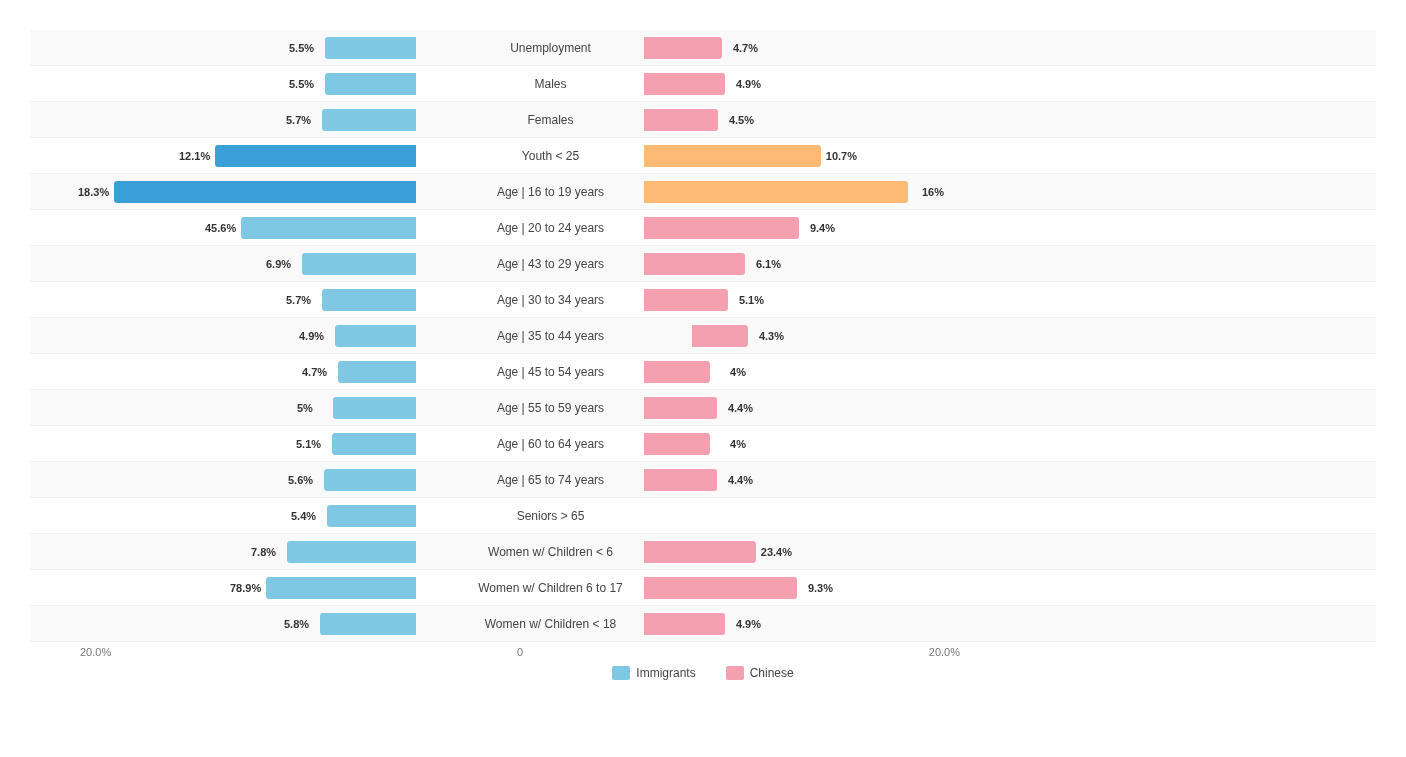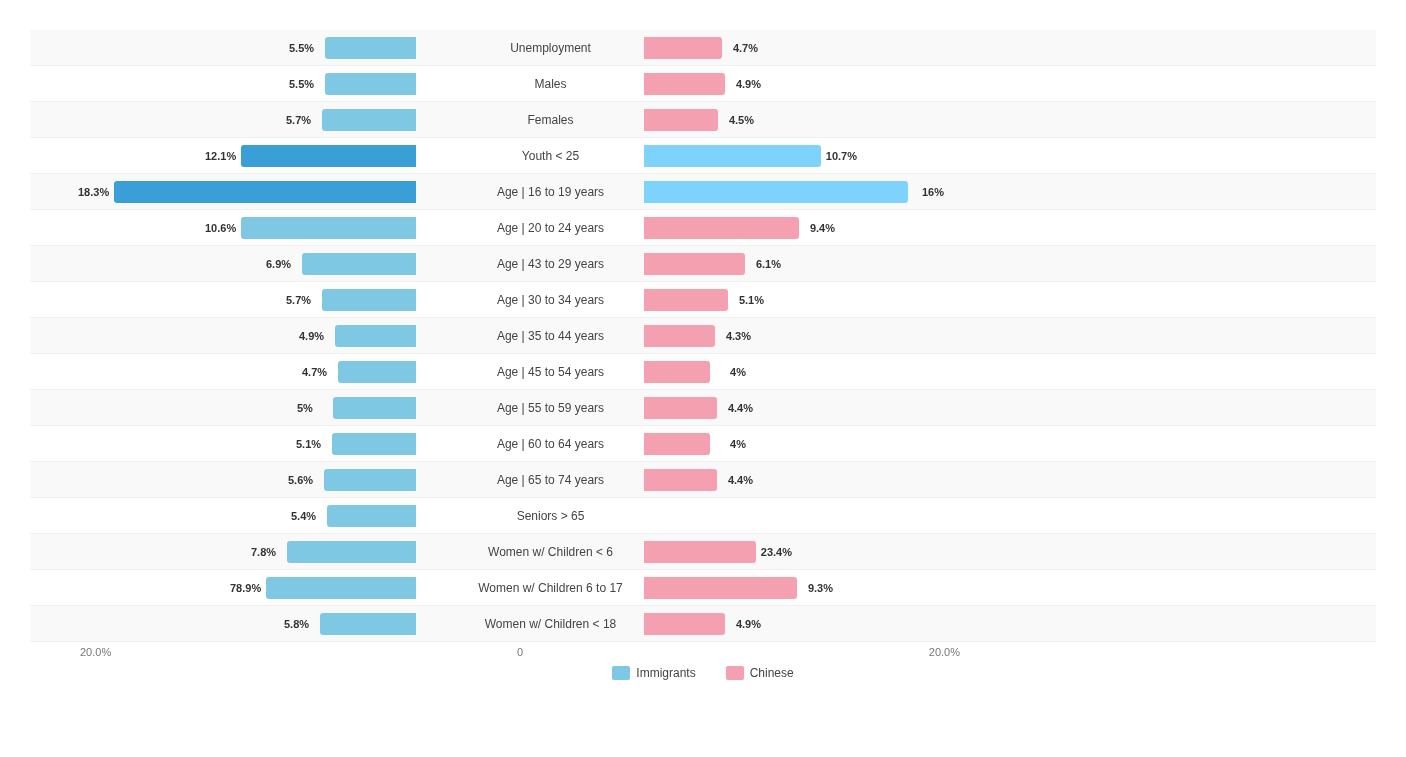--- a/index.html
+++ b/index.html
@@ -109,21 +109,21 @@
       font-weight: bold;
       color: #333;
       position: absolute;
       right: -36px;
       white-space: nowrap;
     }
     .bar-left.highlight {
       background: #3a9fd6;
     }
     .bar-right.highlight {
-      background: #7dd3fc;
+      background: #fdba74;
     }
     .legend-row {
       display: flex;
       justify-content: center;
       align-items: center;
       gap: 30px;
       margin-top: 8px;
     }
     .legend-item {
       display: flex;
@@ -197,21 +197,21 @@
       <div class="right-bar-container">
         <div class="bar-right " style="width:74px; position:relative;text-align:center;">
           <span class="bar-value-right">4.5%</span>
         </div>
       </div>
       <div style="width:50px; flex-shrink:0;"></div>
     </div>
       <div class="row">
       <div style="width:50px; flex-shrink:0;"></div>
       <div class="left-bar-container">
-        <div class="bar-left highlight" style="width:175px; position:relative;padding-left:24px;">
+        <div class="bar-left highlight" style="width:201px; position:relative;padding-left:24px;">
           <span class="bar-value-left">12.1%</span>
         </div>
       </div>
       <div class="label-container">
         <span class="label-text">Youth &lt; 25</span>
       </div>
       <div class="right-bar-container">
         <div class="bar-right highlight" style="width:177px; position:relative;">
           <span class="bar-value-right">10.7%</span>
         </div>
@@ -232,21 +232,21 @@
         <div class="bar-right highlight" style="width:264px; position:relative;">
           <span class="bar-value-right">16%</span>
         </div>
       </div>
       <div style="width:50px; flex-shrink:0;"></div>
     </div>
       <div class="row">
       <div style="width:50px; flex-shrink:0;"></div>
       <div class="left-bar-container">
         <div class="bar-left " style="width:175px; position:relative;">
-          <span class="bar-value-left">10.6%</span>
+          <span class="bar-value-left">45.6%</span>
         </div>
       </div>
       <div class="label-container">
         <span class="label-text">Age | 20 to 24 years</span>
       </div>
       <div class="right-bar-container">
         <div class="bar-right " style="width:155px; position:relative;">
           <span class="bar-value-right">9.4%</span>
         </div>
       </div>
@@ -290,21 +290,21 @@
       <div style="width:50px; flex-shrink:0;"></div>
       <div class="left-bar-container">
         <div class="bar-left " style="width:81px; position:relative;">
           <span class="bar-value-left">4.9%</span>
         </div>
       </div>
       <div class="label-container">
         <span class="label-text">Age | 35 to 44 years</span>
       </div>
       <div class="right-bar-container">
-        <div class="bar-right " style="width:71px; position:relative;">
+        <div class="bar-right " style="width:56px; position:relative;margin-left:48px;">
           <span class="bar-value-right">4.3%</span>
         </div>
       </div>
       <div style="width:50px; flex-shrink:0;"></div>
     </div>
       <div class="row">
       <div style="width:50px; flex-shrink:0;"></div>
       <div class="left-bar-container">
         <div class="bar-left " style="width:78px; position:relative;">
           <span class="bar-value-left">4.7%</span>

